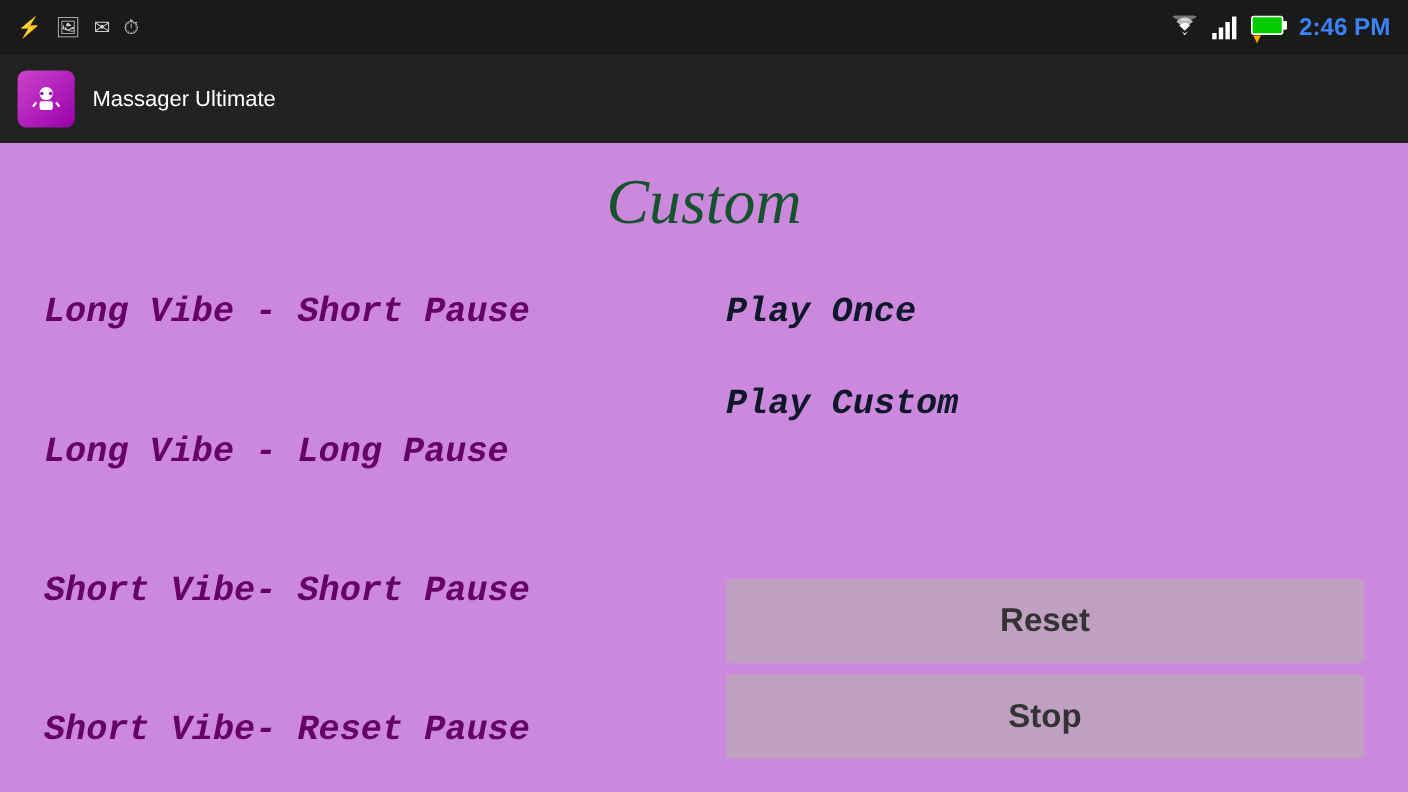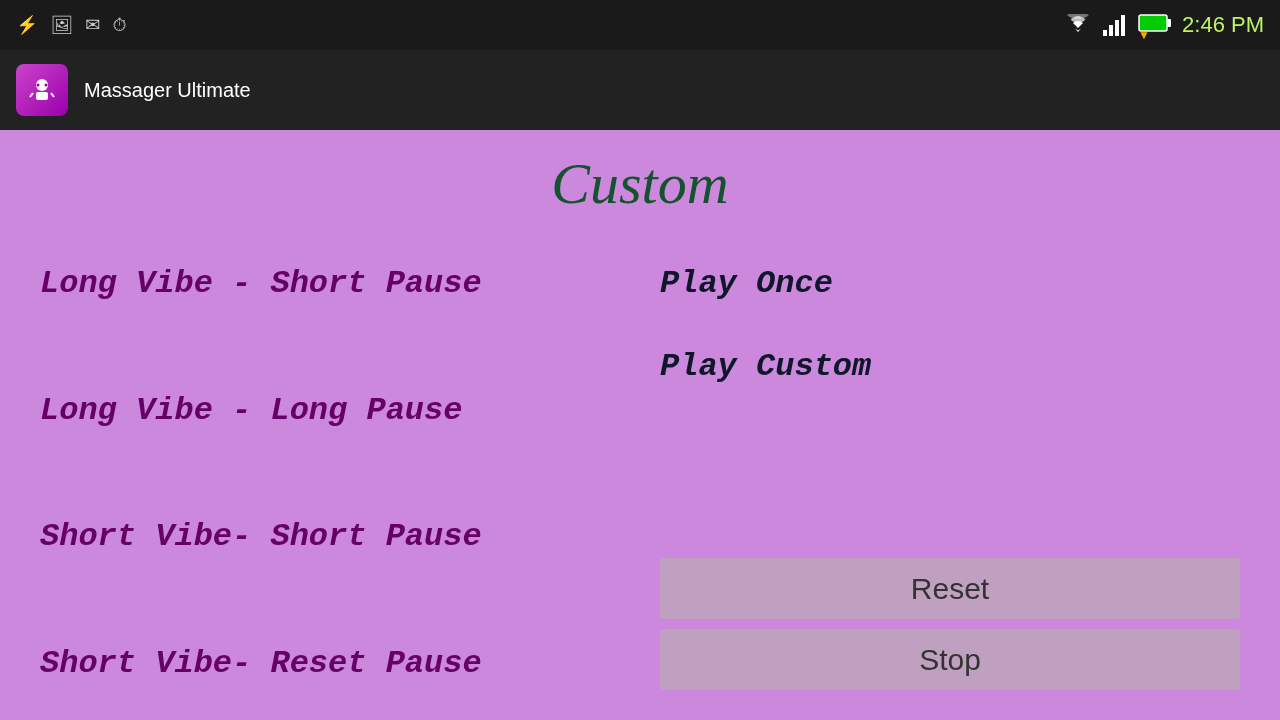--- a/index.html
+++ b/index.html
@@ -36,23 +36,23 @@
       color: #fff;
       font-size: 18px;
     }
 
     .status-icon {
       color: #ccc;
       font-size: 18px;
     }
 
     .status-time {
-      color: #bef264;
+      color: #3b82f6;
       font-size: 22px;
-      font-weight: normal;
+      font-weight: bold;
     }
 
     
     #app-toolbar {
       width: 1280px;
       height: 80px;
       background: #222;
       display: flex;
       align-items: center;
       padding: 0 16px;
@@ -119,26 +119,26 @@
       font-style: italic;
       color: #0f172a;
       font-family: 'Courier New', monospace;
       font-weight: bold;
       padding: 18px 0;
       cursor: pointer;
     }
 
     .action-btn {
       width: 100%;
-      height: 61px;
+      height: 77px;
       background: #c0a0c0;
       border: none;
       border-radius: 4px;
       font-size: 30px;
-      font-weight: normal;
+      font-weight: bold;
       color: #333;
       cursor: pointer;
       display: flex;
       align-items: center;
       justify-content: center;
     }
 
     
     .right-side {
       display: flex;

